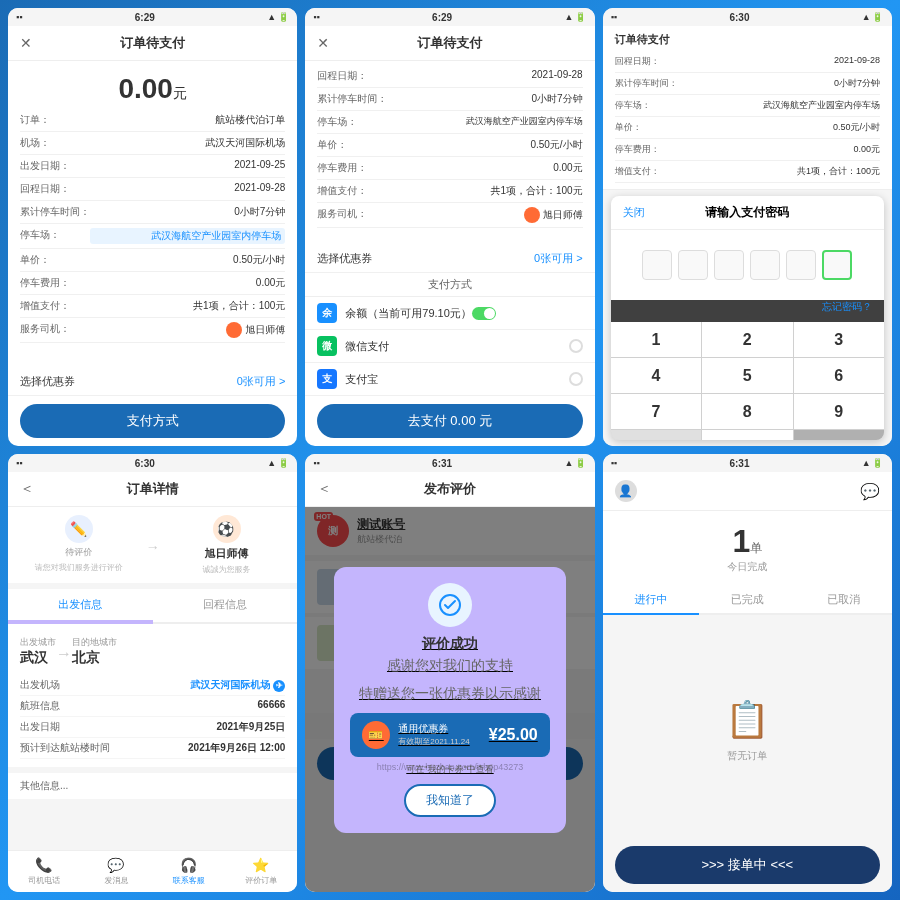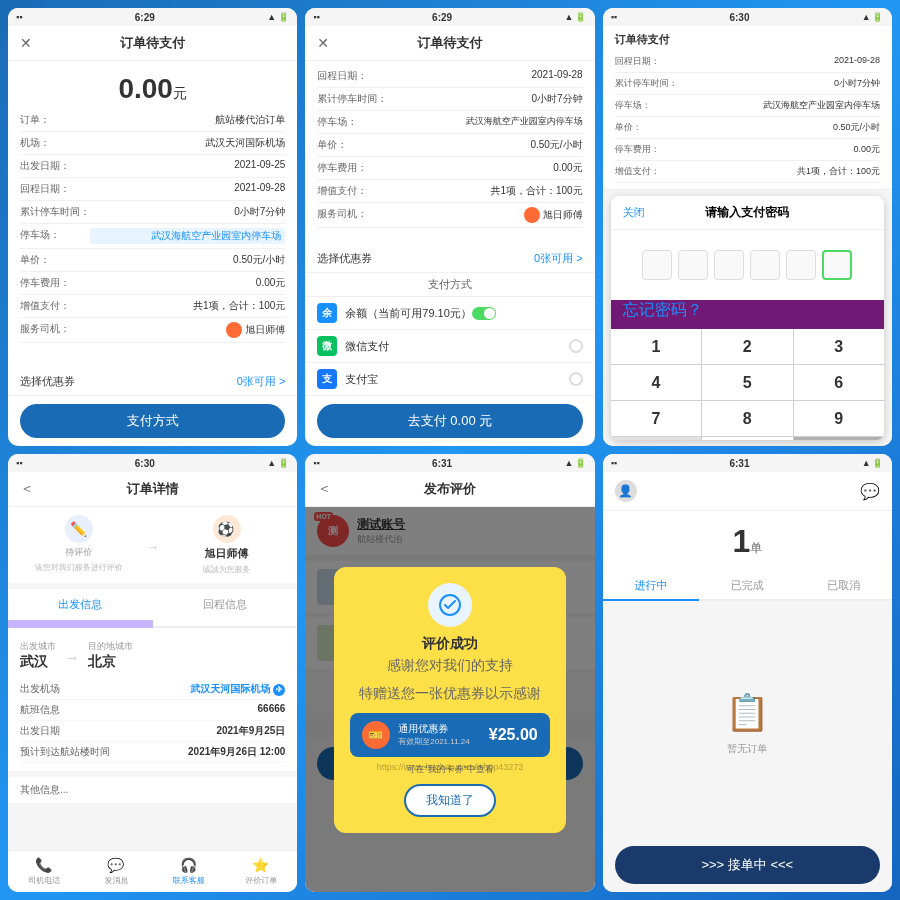--- a/index.html
+++ b/index.html
@@ -193,24 +193,25 @@
       justify-content: center;
       margin: 8px 0;
     }
     .pwd-box {
       width: 30px; height: 30px;
       border: 1px solid #ddd;
       border-radius: 4px;
       background: #f9f9f9;
     }
     .forgot-pwd {
+      text-align: right;
       padding: 0 12px 8px;
-      font-size: 16px;
+      font-size: 10px;
       color: #1890ff;
-      background: #701a75;
+      background: #404040;
     }
     .numpad {
       background: #d0d0d0;
       display: grid;
       grid-template-columns: 1fr 1fr 1fr;
       gap: 1px;
       flex: 1;
     }
     .num-key {
       background: #fff;
@@ -263,32 +264,31 @@
     .tab {
       flex: 1;
       text-align: center;
       padding: 8px 0;
       font-size: 11px;
       color: #999;
       cursor: pointer;
     }
     .tab.active {
       color: #1890ff;
-      border-bottom: 8px solid #c4b5fd;
+      border-bottom: 4px solid #c4b5fd;
       margin-bottom: -2px;
     }
     .trip-info {
       background: #fff;
       padding: 8px 12px;
       margin-bottom: 6px;
     }
     .cities {
       display: flex;
       align-items: center;
-      gap: 8px;
       margin: 4px 0 8px;
     }
     .city-label { font-size: 9px; color: #999; }
     .city-name { font-size: 14px; font-weight: bold; color: #333; }
     .city-arrow { font-size: 16px; color: #ccc; }
     .trip-row {
       display: flex;
       justify-content: space-between;
       padding: 3px 0;
       font-size: 10px;
@@ -383,25 +383,26 @@
     .success-overlay {
       position: absolute;
       top: 0; left: 0; right: 0; bottom: 0;
       background: rgba(0,0,0,0.5);
       display: flex;
       align-items: center;
       justify-content: center;
       z-index: 10;
     }
     .success-card {
-      background: #fde047;
+      background: #c4b5fd;
       border-radius: 12px;
       padding: 16px;
       width: 80%;
       text-align: center;
+      text-decoration: underline;
     }
     .success-icon {
       width: 44px; height: 44px;
       background: #e8f4ff;
       border-radius: 50%;
       display: flex; align-items: center; justify-content: center;
       margin: 0 auto 8px;
       font-size: 20px;
       color: #1890ff;
     }
@@ -891,20 +892,21 @@
       <span>🔋</span>
     </div>
   </div>
   <div class="profile-header">
     <div class="profile-avatar">👤</div>
     <div class="chat-icon">💬</div>
   </div>
   <div class="screen-content" style="background:#f5f5f5;">
     <div class="today-count">
       <span class="count-number">1</span><span class="count-unit">单</span>
+      <div class="count-label">今日完成</div>
     </div>
     <div class="order-tabs">
       <div class="order-tab active">进行中</div>
       <div class="order-tab">已完成</div>
       <div class="order-tab">已取消</div>
     </div>
     <div class="empty-orders">
       <div style="text-align:center; padding:20px;">
         <div style="font-size:36px; color:#ddd; margin-bottom:8px;">📋</div>
         <div style="font-size:10px; color:#999;">暂无订单</div>

